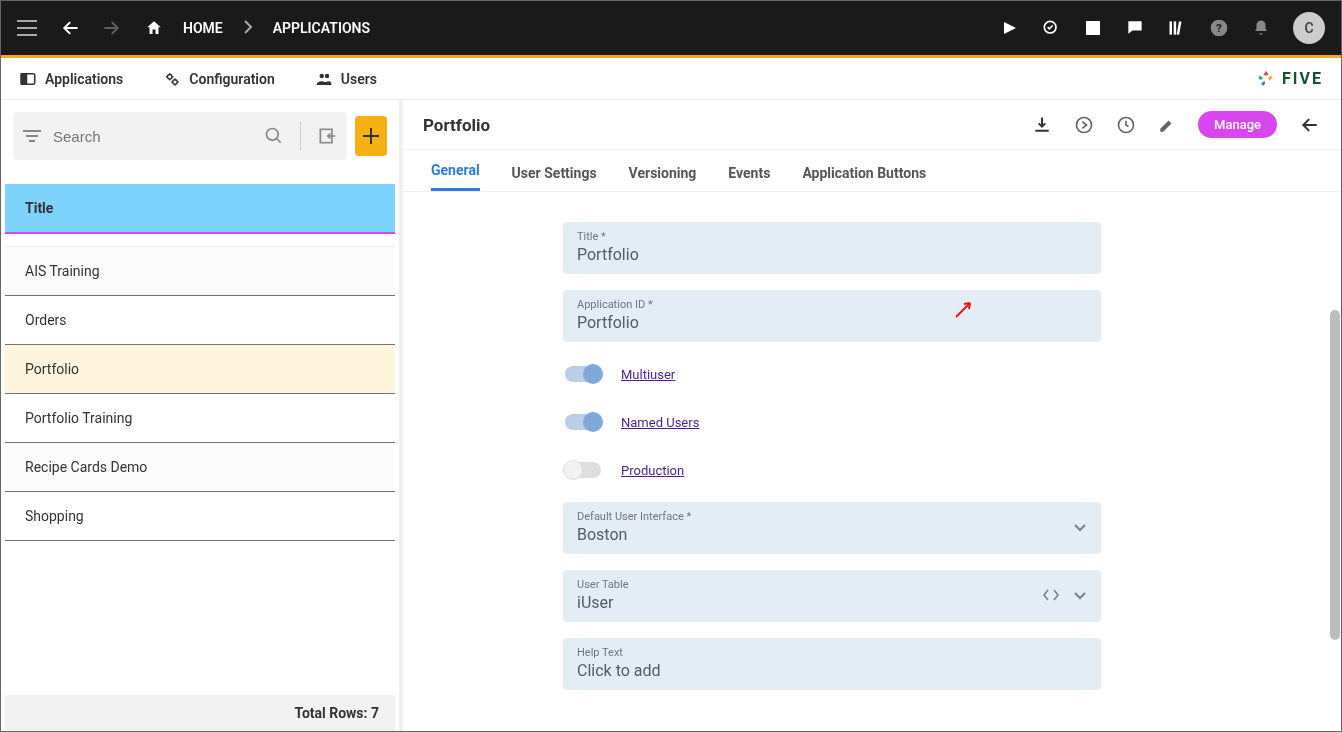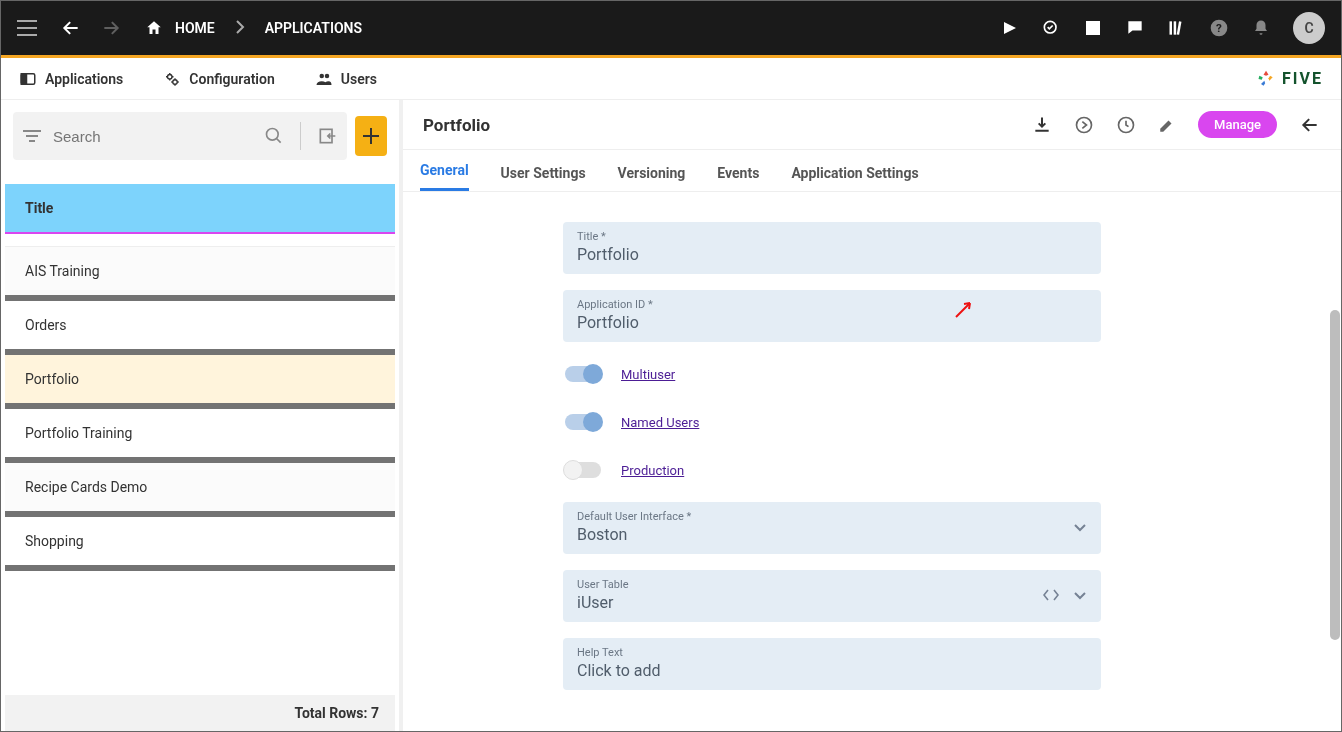--- a/index.html
+++ b/index.html
@@ -5,21 +5,21 @@
 * { box-sizing: border-box; margin: 0; padding: 0; }
 body { font-family: -apple-system, BlinkMacSystemFont, "Segoe UI", Roboto, Arial, sans-serif; font-size: 14px; color: #333; background: #fff; }
 .app { width: 1342px; height: 732px; border: 1px solid #666; display: flex; flex-direction: column; position: relative; }
 
 
 .topbar { height: 54px; background: #1a1a1a; display: flex; align-items: center; padding: 0 16px; color: #fff; justify-content: space-between; }
 .tb-left { display: flex; align-items: center; gap: 24px; }
 .tb-icon { width: 20px; height: 20px; display:flex; align-items:center; justify-content:center; cursor:pointer; }
 .tb-nav { display:flex; align-items:center; gap: 20px; }
 .breadcrumb { display:flex; align-items:center; gap: 20px; font-weight:600; font-size:14px; }
-.breadcrumb .bc-item { display:flex; align-items:center; gap:12px; }
+.breadcrumb .bc-item { display:flex; align-items:center; gap:20px; }
 .breadcrumb .chev { color:#aaa; }
 .tb-right { display:flex; align-items:center; gap: 22px; }
 .avatar { width:32px; height:32px; border-radius:50%; background:#ccc; color:#444; display:flex; align-items:center; justify-content:center; font-weight:600; }
 
 
 .accent { height:3px; background: #f5a623; }
 
 
 .maintabs { height:42px; display:flex; align-items:center; padding: 0 18px; justify-content: space-between; border-bottom: 1px solid #eee; }
 .maintabs-left { display:flex; align-items:center; gap: 40px; }
@@ -34,35 +34,35 @@
 
 .leftpanel { width: 402px; display:flex; flex-direction:column; border-right: 4px solid #f0f0f0; }
 .searchrow { padding: 12px 12px 12px 12px; display:flex; align-items:center; gap:8px; }
 .searchbox { flex:1; background:#f2f2f2; border-radius:4px; height:48px; display:flex; align-items:center; padding: 0 10px; gap:12px; color:#888;}
 .searchbox input { flex:1; border:none; background:transparent; font-size:15px; outline:none; }
 .sb-ic { color:#777; display:flex; align-items:center; justify-content:center; }
 .sb-div { width:1px; height:28px; background:#ccc; margin:0 4px;}
 .addbtn { width:40px; height:40px; background:#f5b014; border-radius:4px; display:flex; align-items:center; justify-content:center; cursor:pointer; color:#333; font-size:22px; }
 .listhdr { background:#7dd3fc; padding: 16px 20px; font-weight:700; color:#333; border-bottom: 2px solid #d946ef; margin:12px 4px;}
 .list { flex:1; overflow:auto; margin: 0 4px; border-top:1px solid #eee;}
-.row { padding: 16px 20px; border-bottom: 6px solid #737373; cursor:pointer; }
+.row { padding: 16px 20px; border-bottom: 1px solid #737373; cursor:pointer; }
 .row:nth-child(odd){ background:#fbfbfb; }
 .row:nth-child(even){ background:#fff;}
 .row.selected { background:#fff4dc; }
 .totals { margin:0 4px; background:#f2f2f2; padding:10px 16px; text-align:right; font-weight:700; }
 
 
 .rightpanel { flex:1; display:flex; flex-direction:column; position:relative; }
 .detailhdr { height:50px; border-bottom:1px solid #eee; display:flex; align-items:center; padding:0 20px; justify-content:space-between;}
 .detailhdr h2 { font-size:17px; font-weight:700; }
 .hdr-actions { display:flex; align-items:center; gap:22px; }
 .manage-btn { background:#d946ef; color:#fff; border-radius:16px; padding:6px 16px; font-size:13px; cursor:pointer; font-weight:500; }
 .hdr-ic { color:#555; cursor:pointer; display:flex; }
 
-.dtabs { display:flex; gap:32px; padding: 0 17px; height:42px; align-items:flex-end; border-bottom:1px solid #eee;}
+.dtabs { display:flex; gap:32px; padding: 0 28px; height:42px; align-items:flex-end; border-bottom:1px solid #eee;}
 .dtab { padding-bottom:10px; font-weight:700; color:#555; cursor:pointer; font-size:14px;}
 .dtab.active { color:#2a7be4; border-bottom: 3px solid #2a7be4; }
 
 .form { flex:1; overflow:auto; padding: 30px 0; position:relative;}
 .form-inner { width: 538px; margin-left:160px; display:flex; flex-direction:column; gap:16px; }
 .field { background:#e4edf5; border-radius:4px; padding: 8px 14px 10px; position:relative;}
 .field .flabel { font-size:11px; color:#6b7785; }
 .field .fval { font-size:16px; color:#505d6b; margin-top:2px;}
 .field .chev-ic { position:absolute; right:14px; top:50%; transform:translateY(-50%); color:#758294;}
 .field .code-ic { position:absolute; right:42px; top:50%; transform:translateY(-50%); color:#758294;}
@@ -282,21 +282,21 @@
                 <path d="M20 12H5m6-7l-7 7 7 7"></path>
               </svg>
             </span>
         </div>
       </div>
       <div class="dtabs" id="dtabs">
           <div class="dtab active">General</div>
           <div class="dtab">User Settings</div>
           <div class="dtab">Versioning</div>
           <div class="dtab">Events</div>
-          <div class="dtab">Application Settings</div>
+          <div class="dtab">Application Buttons</div>
         </div>
 
       <div class="form">
         <div class="form-inner">
           <div class="field">
             <div class="flabel">Title *</div>
             <div class="fval">Portfolio</div>
           </div>
           <div class="field">
             <div class="flabel">Application ID *</div>

